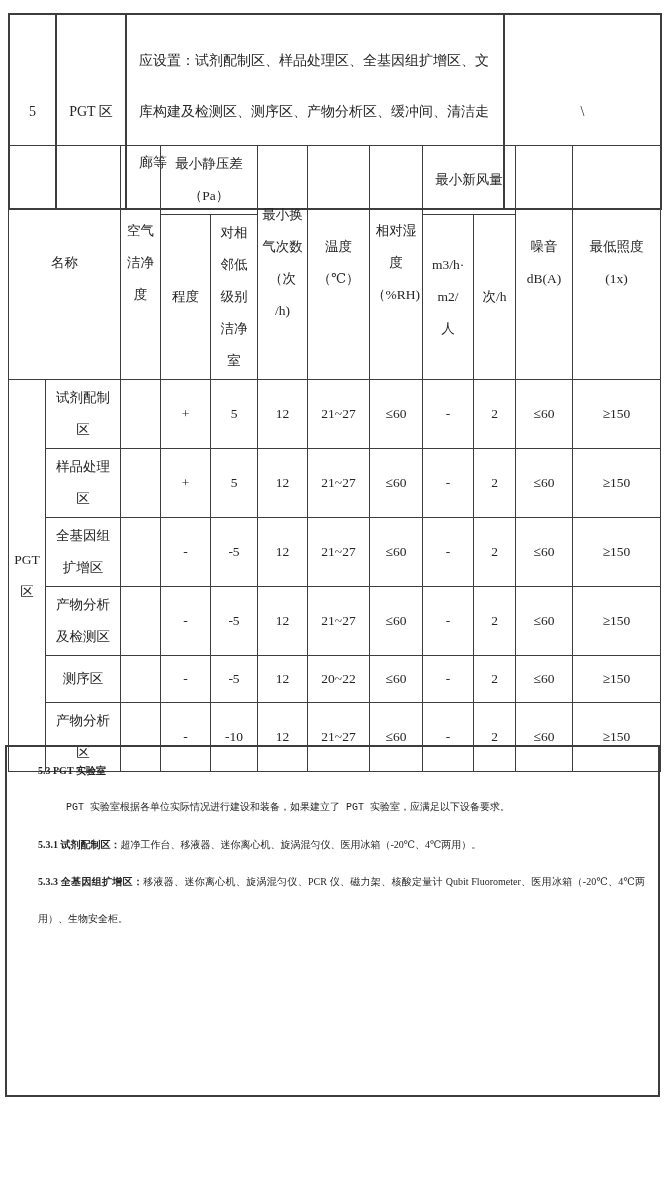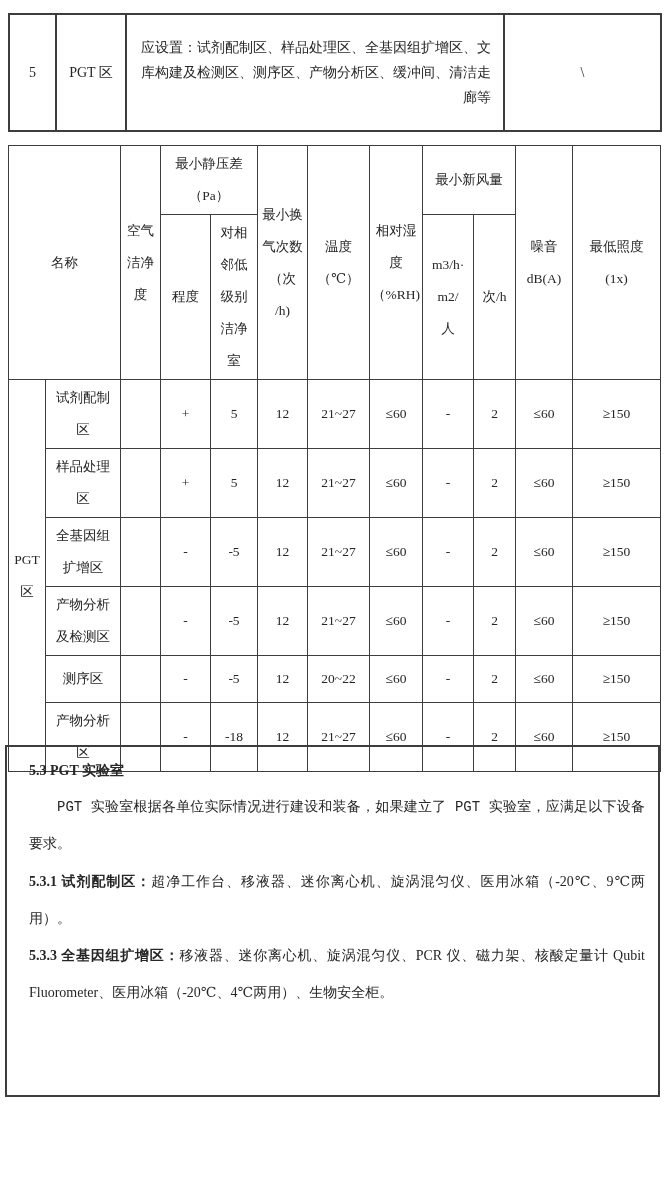--- a/index.html
+++ b/index.html
@@ -10,41 +10,41 @@
   }
   .page{position:relative;width:670px;height:1200px;background:#ffffff;overflow:hidden;}
 
   
   table{border-collapse:collapse;}
   .top-table{position:absolute;left:8px;top:13px;width:652px;table-layout:fixed;}
   .top-table td{
     border:2px solid #3d3d3d;text-align:center;vertical-align:middle;
     font-size:14px;padding:0;
   }
-  .top-table .c-req{text-align:right;padding:20px 12px;line-height:25px;}
+  .top-table .c-req{text-align:left;padding:20px 12px;line-height:51px;}
   .top-table tr{height:117px;}
 
   
   .spec-table{position:absolute;left:8px;top:145px;width:652px;table-layout:fixed;}
   .spec-table th,.spec-table td{
     border:1.5px solid #3d3d3d;text-align:center;vertical-align:middle;
     font-size:13.5px;font-weight:normal;padding:2px 1px;
     white-space:pre-line;line-height:32px;
   }
   .spec-table thead tr.h1{height:64px;}
   .spec-table thead tr.h2{height:134px;}
   .spec-table .r2{height:66px;}
   .spec-table .r1{height:47px;margin-left:8px;}
   .spec-table td.val{line-height:normal;}
 
   
   .text-box{
     position:absolute;left:5px;top:745px;width:655px;height:352px;
     border:2px solid #3d3d3d;box-sizing:border-box;
-    padding:5px 13px 0 22px;font-size:14px;line-height:37px;
+    padding:5px 13px 0 31px;font-size:10px;line-height:37px;
   }
   .text-box p{margin:0;text-align:justify;}
   .bold{font-weight:bold;}
   .intro{text-indent:28px;font-family:Liberation Mono, monospace;}
 </style>
 </head>
 <body>
 
 <div class="page">
 
@@ -186,33 +186,33 @@
         <td class="val">-</td>
         <td class="val">2</td>
         <td class="val">≤60</td>
         <td class="val">≥150</td>
       </tr>
       <tr class="r2">
         <td>产物分析
 区</td>
         <td class="val"></td>
         <td class="val">-</td>
-        <td class="val">-18</td>
+        <td class="val">-10</td>
         <td class="val">12</td>
         <td class="val">21~27</td>
         <td class="val">≤60</td>
         <td class="val">-</td>
         <td class="val">2</td>
         <td class="val">≤60</td>
         <td class="val">≥150</td>
       </tr>
     </tbody>
   </table>
 
   <div class="text-box">
     <p class="bold">5.3  PGT 实验室</p>
     <p class="intro">PGT 实验室根据各单位实际情况进行建设和装备，如果建立了 PGT 实验室，应满足以下设备要求。</p>
-    <p><span class="bold">5.3.1  试剂配制区：</span><span>超净工作台、移液器、迷你离心机、旋涡混匀仪、医用冰箱（-20℃、9℃两用）。</span></p>
+    <p><span class="bold">5.3.1  试剂配制区：</span><span>超净工作台、移液器、迷你离心机、旋涡混匀仪、医用冰箱（-20℃、4℃两用）。</span></p>
     <p><span class="bold">5.3.3  全基因组扩增区：</span><span>移液器、迷你离心机、旋涡混匀仪、PCR 仪、磁力架、核酸定量计 Qubit Fluorometer、医用冰箱（-20℃、4℃两用）、生物安全柜。</span></p>
     <p></p>
   </div>
 
 </div>
 
 </body></html>

